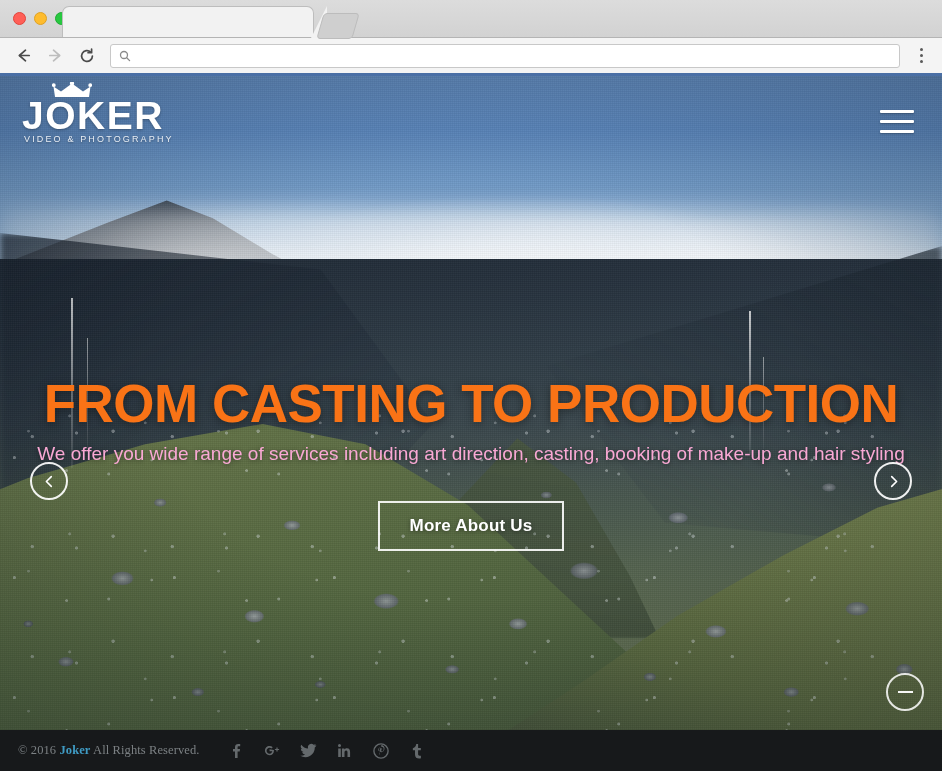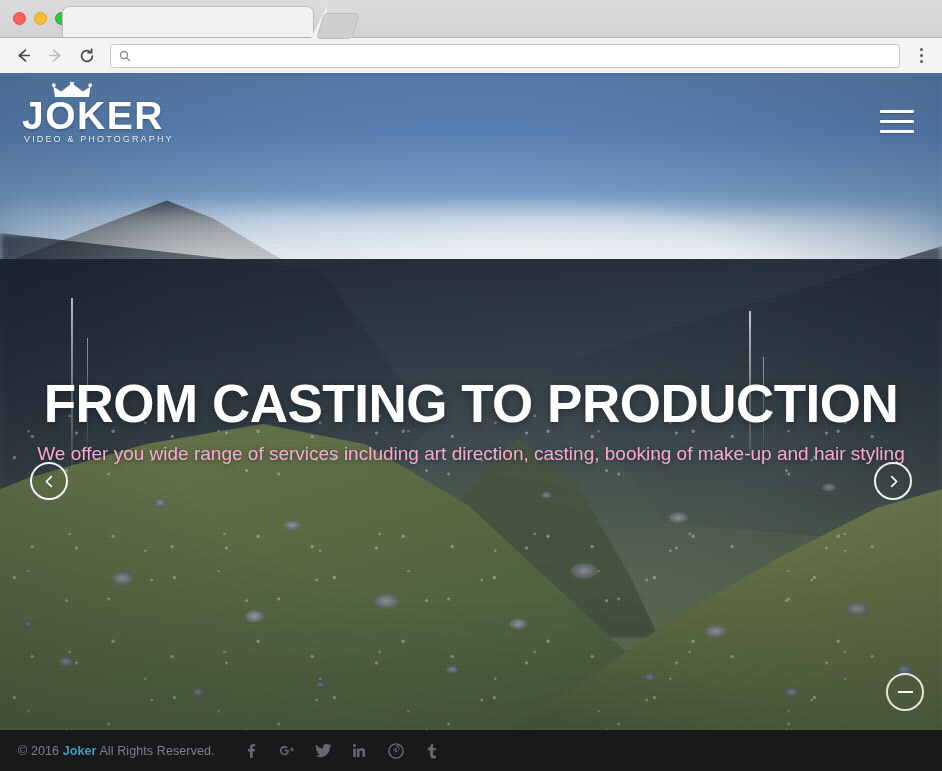--- a/index.html
+++ b/index.html
@@ -418,21 +418,21 @@
     text-align: center;
     z-index: 4;
     padding: 0 24px;
     box-sizing: border-box;
   }
   .hero-title {
     margin: 0;
     font-size: 53px;
     line-height: 1.04;
     font-weight: bold;
-    color: #ffffff;
+    color: #f97316;
     letter-spacing: -0.5px;
     text-shadow: 0 2px 8px rgba(0,0,0,0.35);
     white-space: nowrap;
   }
   .hero-sub {
     margin: 12px 0 0 0;
     font-size: 19px;
     color: #f9a8d4;
     font-weight: normal;
     text-shadow: 0 1px 5px rgba(0,0,0,0.45);
@@ -504,20 +504,21 @@
     align-items: center;
     padding: 0 18px;
     box-sizing: border-box;
     z-index: 7;
   }
   .copyright {
     font-size: 12.5px;
     color: #7c8184;
     letter-spacing: 0.1px;
     white-space: nowrap;
+    font-family: Liberation Serif, serif;
   }
   .copyright .brand {
     color: #3f9bc4;
     font-weight: bold;
   }
   .social {
     display: flex;
     align-items: center;
     gap: 14px;
     margin-left: 26px;
@@ -627,20 +628,21 @@
       <div class="hamburger">
         <i></i>
           <i></i>
           <i></i>
       </div>
     </header>
 
     <div class="hero-copy">
       <h1 class="hero-title">FROM CASTING TO PRODUCTION</h1>
       <p class="hero-sub">We offer you wide range of services including art direction, casting, booking of make-up and hair styling</p>
+      <button class="hero-cta">More About Us</button>
     </div>
 
     <div class="slider-arrow prev">
       <svg width="13" height="13" viewBox="0 0 13 13" aria-hidden="true">
         <path d="M8.3 1.6 3.4 6.5l4.9 4.9" fill="none" stroke="#ffffff" stroke-width="1.6" stroke-linecap="round" stroke-linejoin="round"></path>
       </svg>
     </div>
     <div class="slider-arrow next">
       <svg width="13" height="13" viewBox="0 0 13 13" aria-hidden="true">
         <path d="M4.7 1.6 9.6 6.5l-4.9 4.9" fill="none" stroke="#ffffff" stroke-width="1.6" stroke-linecap="round" stroke-linejoin="round"></path>

